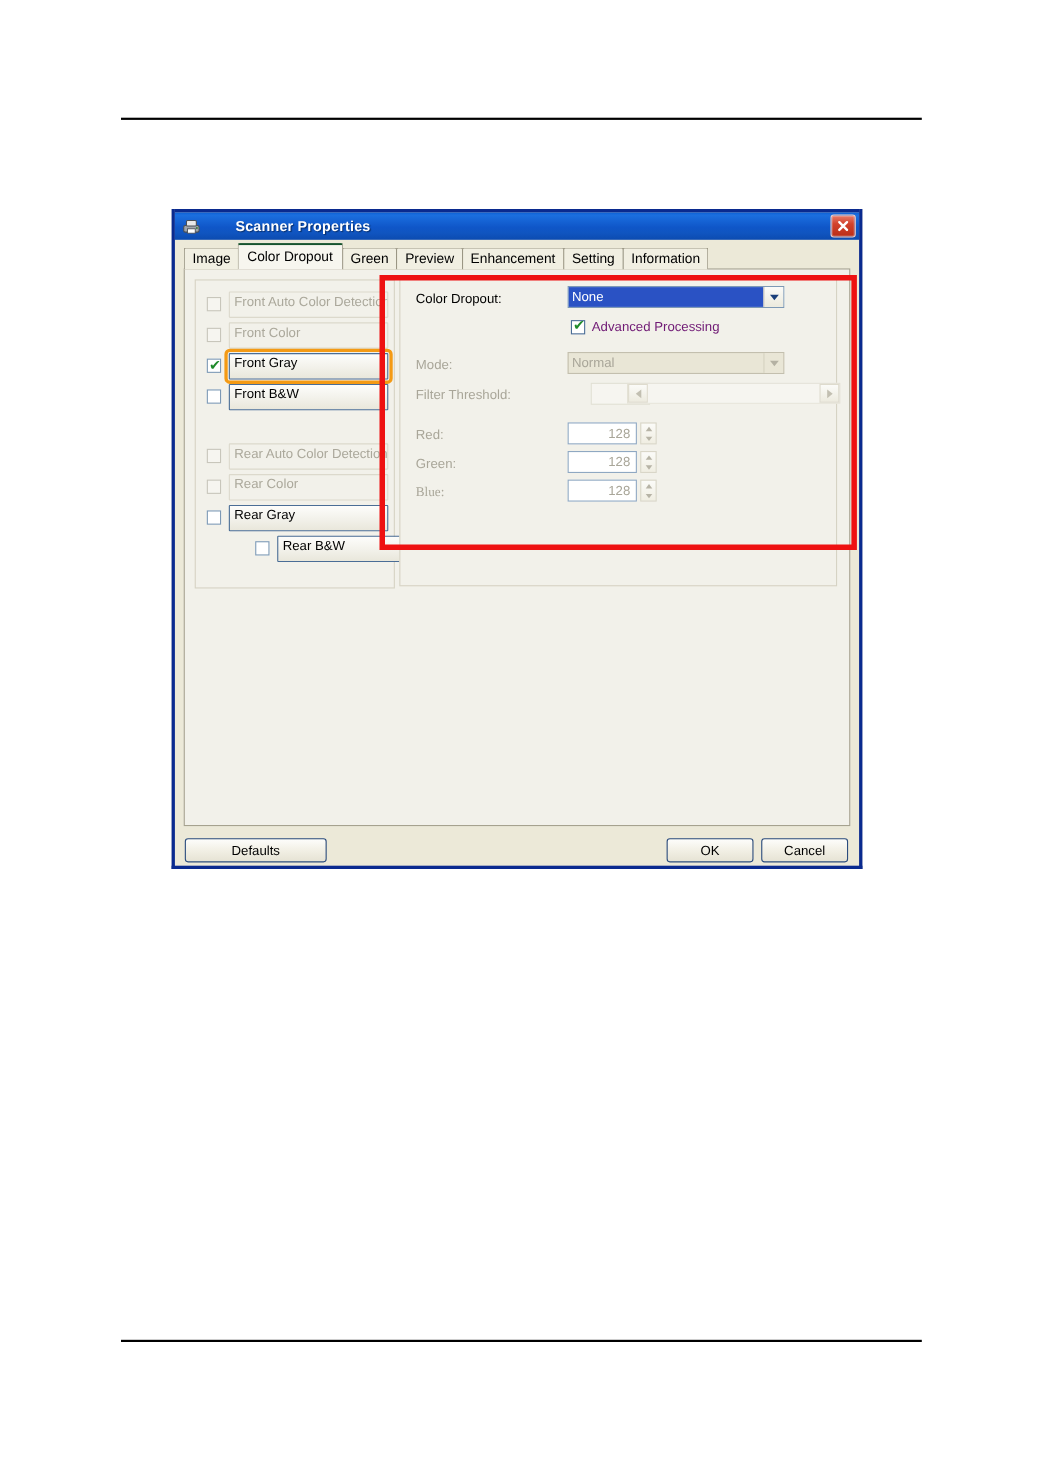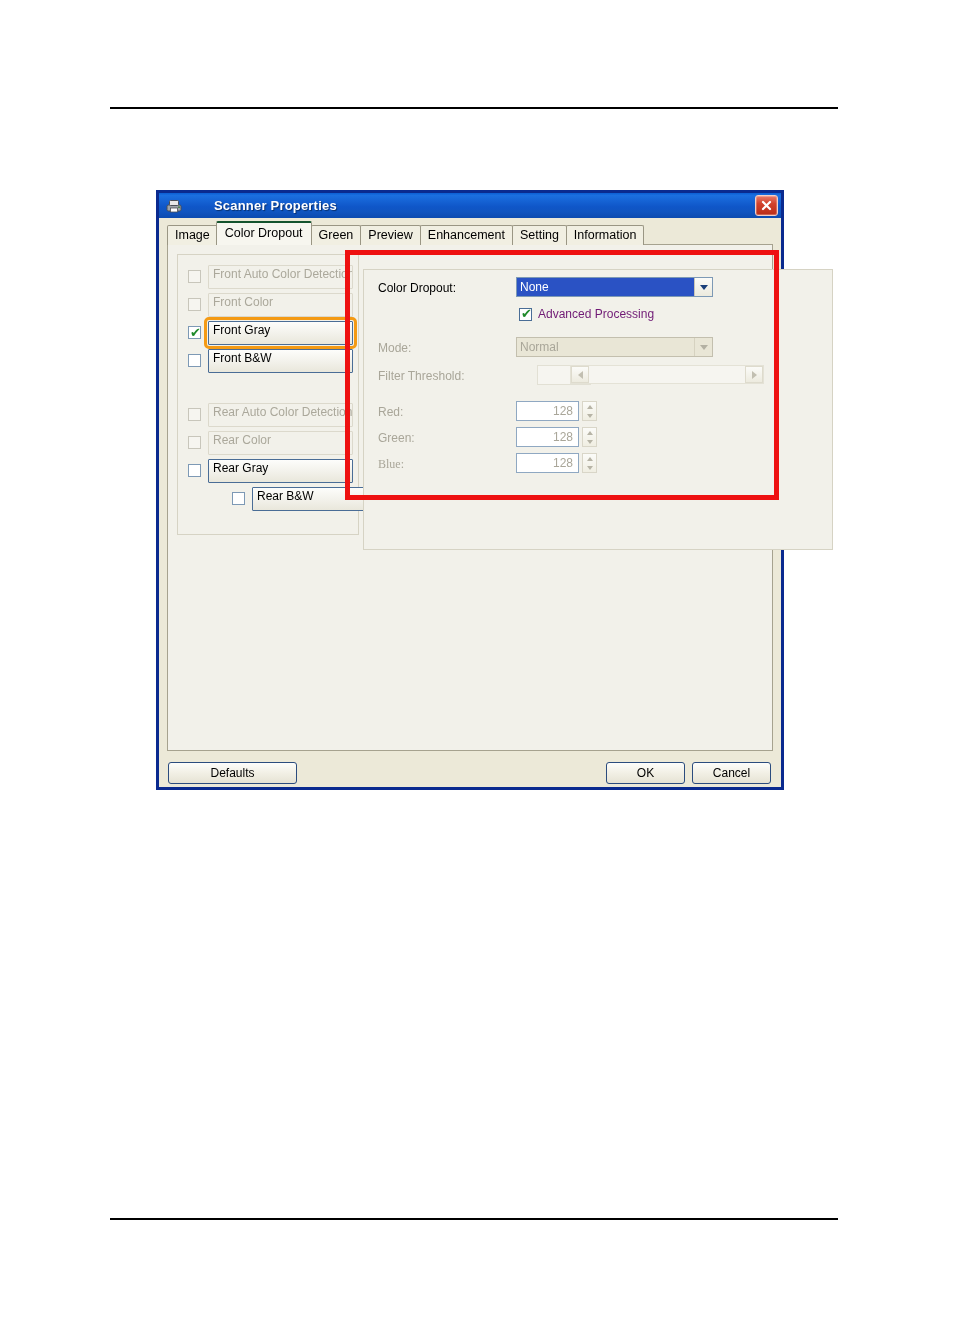--- a/index.html
+++ b/index.html
@@ -141,22 +141,22 @@
     box-sizing: border-box;
   }
   .group.left {
     left: 9px;
     top: 9px;
     width: 182px;
     height: 281px;
   }
   .group.right {
     left: 195px;
-    top: 24px;
-    width: 470px;
+    top: 7px;
+    width: 398px;
     height: 281px;
   }
 
   
   .chk-row {
     position: absolute;
     left: 10px;
     display: flex;
     align-items: center;
     height: 19px;

